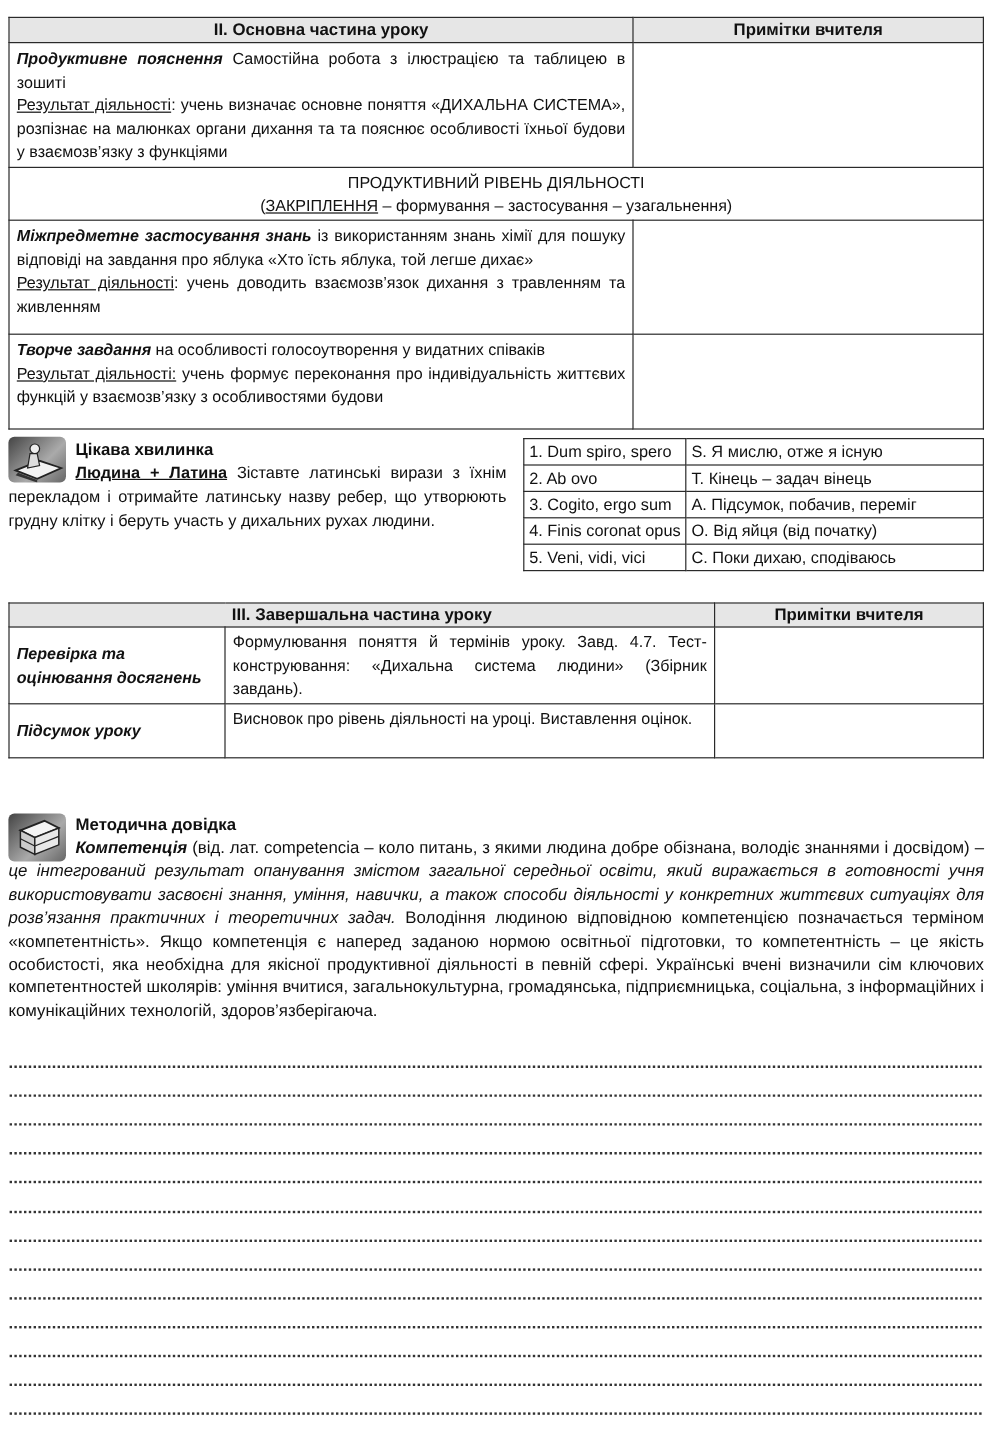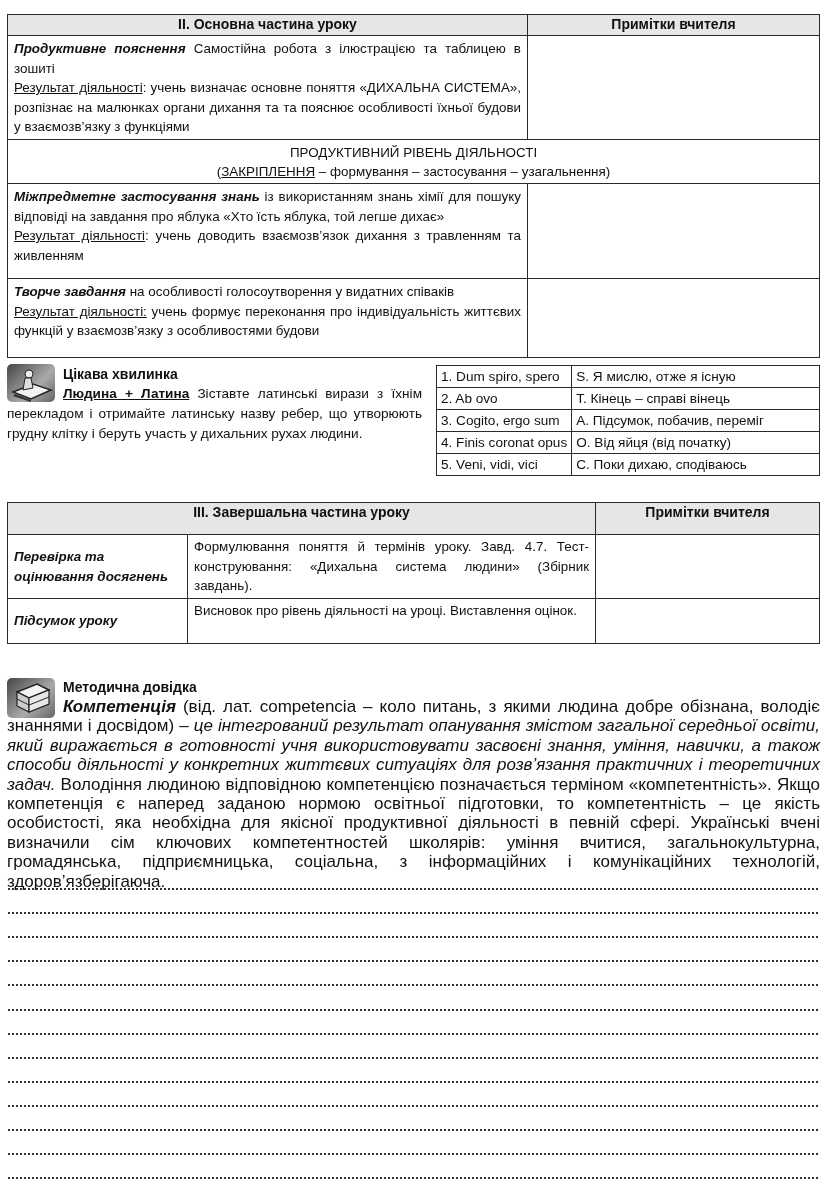--- a/index.html
+++ b/index.html
@@ -22,28 +22,28 @@
     .cikava .title { margin-left: 56px; font-weight: bold; font-size: 14px; line-height: 20px; }
     .cikava .text { text-indent: 56px; text-align: justify; font-size: 13.6px; line-height: 20px; }
     .cikava .lead { font-weight: bold; text-decoration: underline; }
 
     .latin { position: absolute; left: 436px; top: 365px; width: 384px; }
     .latin td { border: 1.2px solid #2a2a2a; padding: 0 4px; height: 22px; font-size: 13.6px; line-height: 20px; white-space: nowrap; }
     .latin td.l { width: 131px; }
 
     .t3 { position: absolute; left: 7px; top: 502px; width: 813px; }
     .t3 td, .t3 th { border: 1.2px solid #2a2a2a; vertical-align: top; }
-    .t3 th { background: #e6e6e6; font-weight: bold; font-size: 14px; height: 32px; line-height: 18px; text-align: center; }
+    .t3 th { background: #e6e6e6; font-weight: bold; font-size: 14px; height: 20px; line-height: 18px; text-align: center; }
     .t3 .k { width: 180px; padding: 3px 6px; font-weight: bold; font-style: italic; vertical-align: middle; }
     .t3 .v { width: 408px; padding: 2px 6px; text-align: justify; }
 
     .metod { position: absolute; left: 7px; top: 678px; width: 813px; }
     .metod .icon-box { width: 48px; height: 40px; }
     .metod .title { margin-left: 56px; font-weight: bold; font-size: 14px; line-height: 19px; }
-    .metod .text { text-indent: 56px; text-align: justify; font-size: 17px; line-height: 19.4px; }
+    .metod .text { text-indent: 56px; text-align: justify; font-size: 14px; line-height: 19.4px; }
     .i { font-style: italic; }
 
     .lines { position: absolute; left: 8px; top: 866px; width: 810px; }
     .line { height: 24.1px; border-bottom: 2px dotted #333; margin-bottom: 0; }
   </style>
 </head>
 <body>
 
 <table class="t2">
   <tbody>
@@ -95,21 +95,21 @@
 </div>
 
 <table class="latin">
   <tbody>
       <tr>
         <td class="l">1. Dum spiro, spero</td>
         <td>S. Я мислю, отже я існую</td>
       </tr>
   <tr>
         <td class="l">2. Ab ovo</td>
-        <td>T. Кінець – справі вінець</td>
+        <td>T. Кінець – задач вінець</td>
       </tr>
   <tr>
         <td class="l">3. Cogito, ergo sum</td>
         <td>A. Підсумок, побачив, переміг</td>
       </tr>
   <tr>
         <td class="l">4. Finis coronat opus</td>
         <td>O. Від яйця (від початку)</td>
       </tr>
   <tr>

